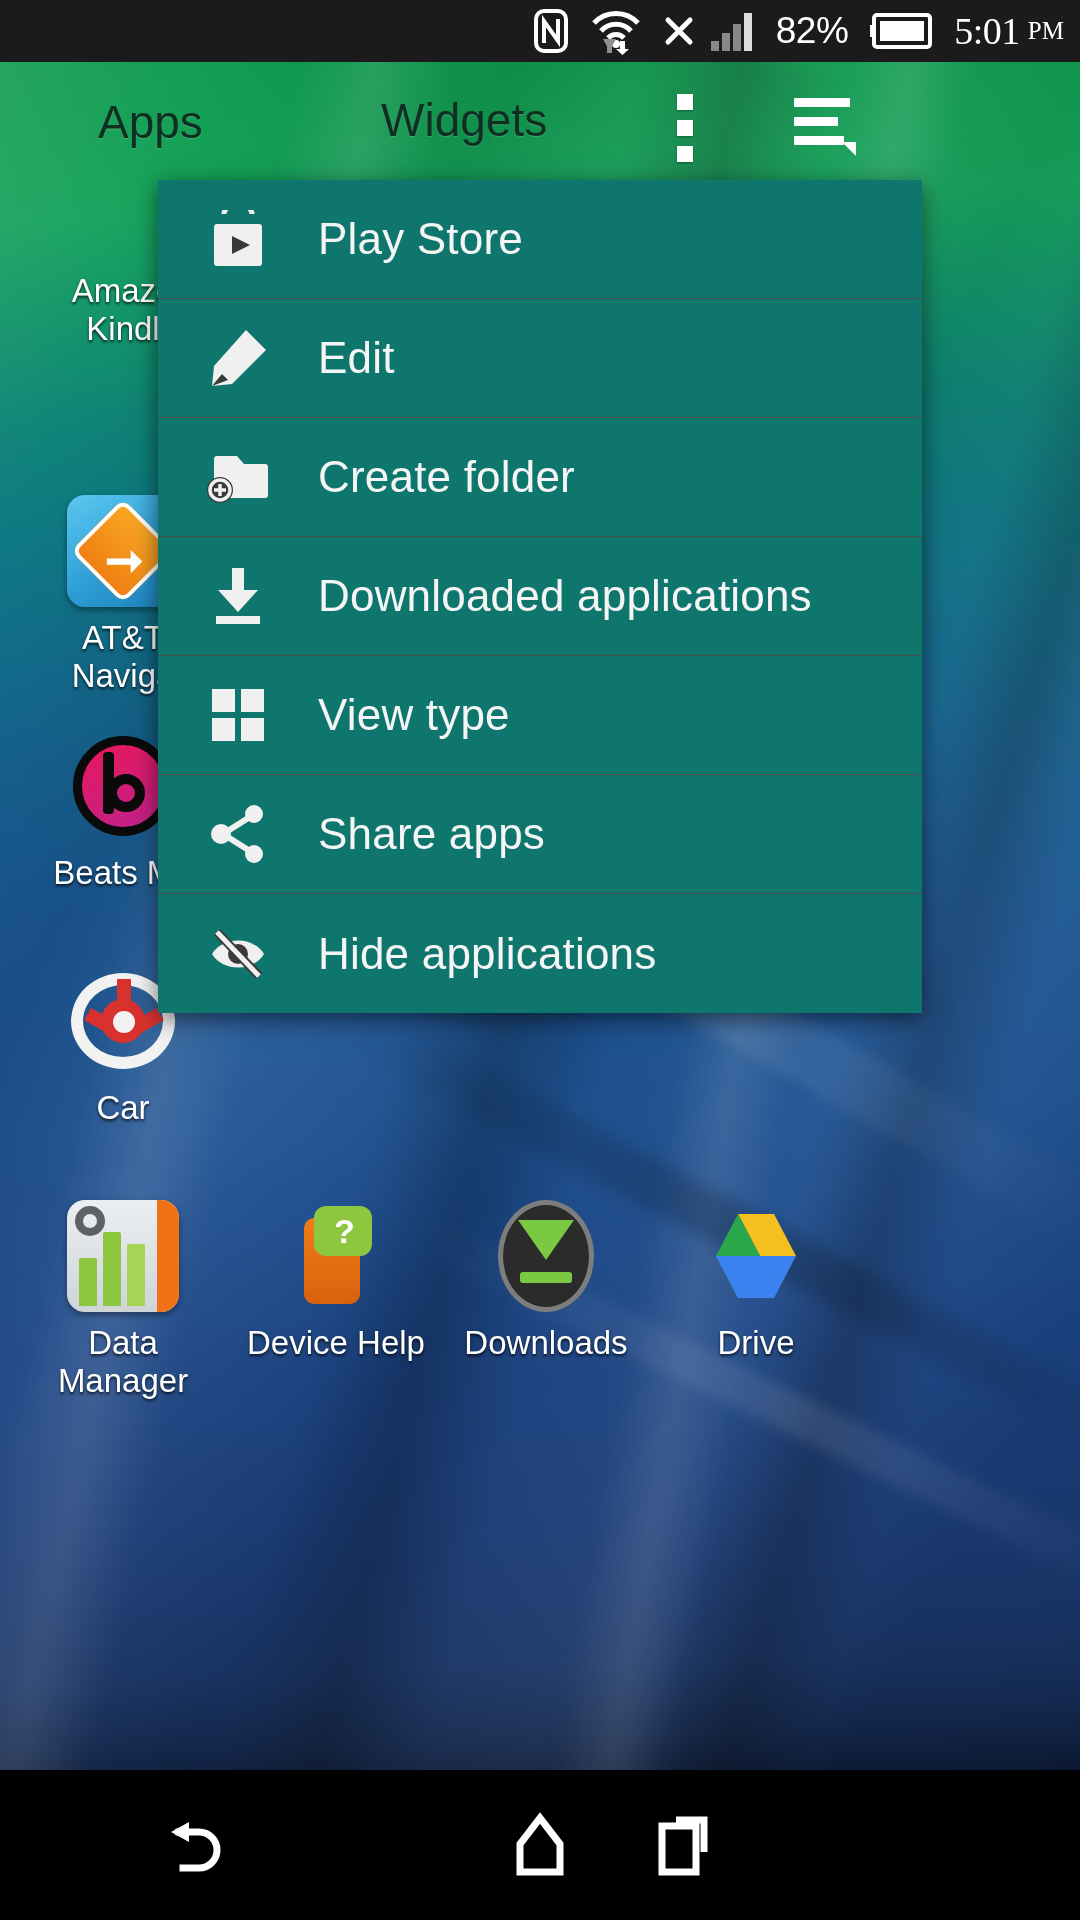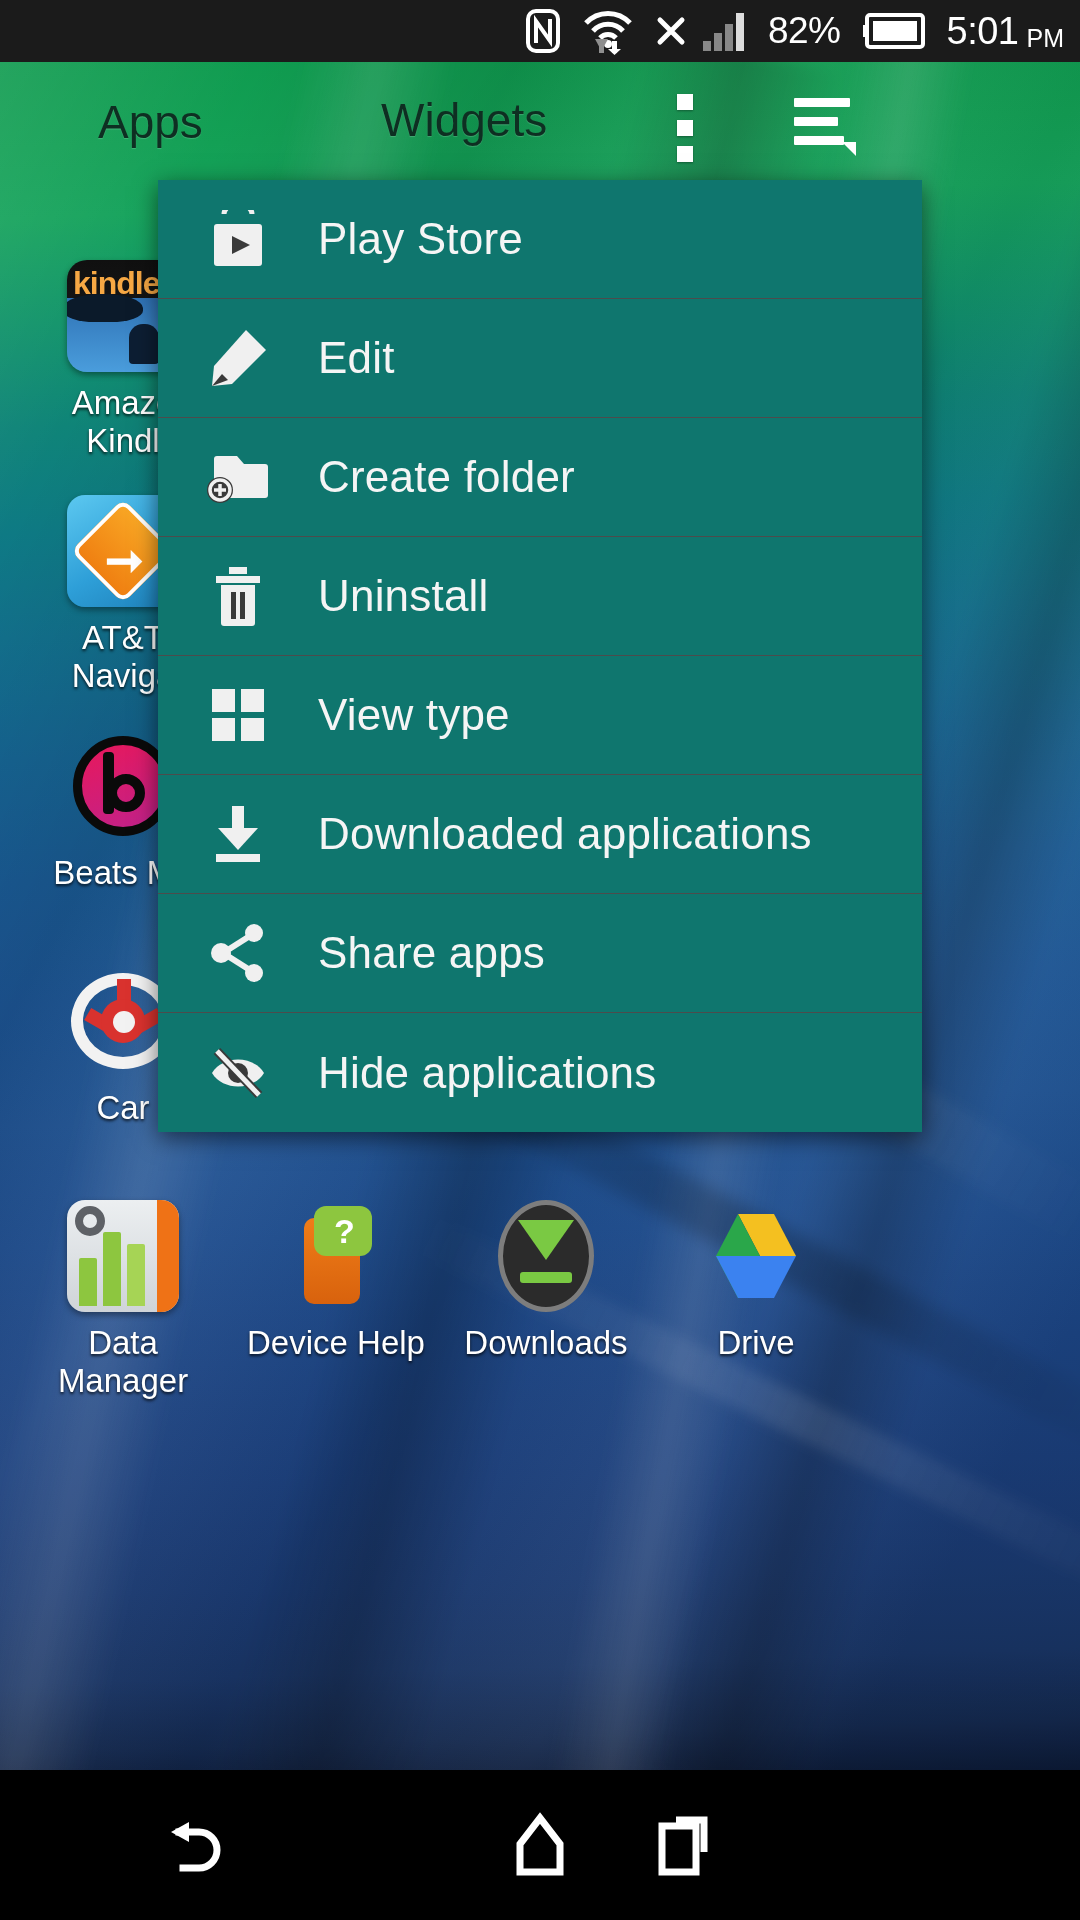--- a/index.html
+++ b/index.html
@@ -43,21 +43,21 @@
     padding-right:16px; gap:22px;
   }
   .sb-icon{ display:flex; align-items:center; justify-content:center; }
   .sb-battery-text{
     color:#fff; font-size:37px; letter-spacing:-0.5px; font-weight:400;
   }
   .sb-time{
     color:#fff; font-size:38px; letter-spacing:-0.5px;
   }
   .sb-ampm{ color:#fff; font-size:25px; margin-left:8px; }
-  .sb-time-wrap{ display:flex; align-items:flex-end; }
+  .sb-time-wrap{ display:flex; align-items:center;font-family:Liberation Serif, serif; }
 
   
   .header{
     position:absolute; left:0; top:62px; width:1080px; height:120px;
     display:flex; align-items:center;
   }
   .tab{
     color:#0e2f22; font-size:46px; font-weight:400;
     text-shadow:0 1px 1px rgba(255,255,255,0.18);
   }
@@ -163,25 +163,20 @@
   <div class="wall-streak" style="left:120px; top:-40px; width:150px; height:1800px; transform:rotate(12deg);"></div>
   <div class="wall-dark" style="left:430px; top:-40px; width:200px; height:1800px; transform:rotate(14deg);"></div>
   <div class="wall-streak" style="left:700px; top:-40px; width:120px; height:1800px; transform:rotate(10deg);"></div>
   <div class="wall-dark" style="left:880px; top:-40px; width:170px; height:1800px; transform:rotate(16deg);"></div>
   <div class="wall-streak" style="left:250px; top:900px; width:900px; height:60px; transform:rotate(30deg);"></div>
   <div class="wall-dark" style="left:300px; top:1150px; width:900px; height:48px; transform:rotate(28deg);"></div>
   <div class="wall-streak" style="left:380px; top:1330px; width:820px; height:40px; transform:rotate(26deg);"></div>
 </div>
 
 <div class="appcell" style="left:18px; top:260px;">
-  <div class="appicon ic-kindle">
-    <span class="ktext">kindle</span>
-      <span class="ktree"></span>
-      <span class="kperson"></span>
-  </div>
   <div class="applabel"><span>Amazo</span><br><span>Kindl</span></div>
 </div>
 
 <div class="appcell" style="left:18px; top:495px;">
   <div class="appicon ic-att">
     <span class="dia"></span>
       <span class="arr">➞</span>
   </div>
   <div class="applabel"><span>AT&amp;T</span><br><span>Naviga</span></div>
 </div>
@@ -345,54 +340,42 @@
       <svg width="62" height="54" viewBox="0 0 62 54">
         <path d="M10 6 h20 l7 8 h21 a3 3 0 0 1 3 3 v28 a3 3 0 0 1 -3 3 h-48 a3 3 0 0 1 -3 -3 v-36 a3 3 0 0 1 3 -3 z" fill="#f0f0f0"></path>
         <circle cx="13" cy="40" r="13" fill="#3a3a3a"></circle>
         <circle cx="13" cy="40" r="10" fill="none" stroke="#f0f0f0" stroke-width="3.5"></circle>
         <path d="M13 34 v12 M7 40 h12" stroke="#f0f0f0" stroke-width="3.5"></path>
       </svg>
     </span>
     <span class="menu-label">Create folder</span>
   </div>
 
-  <div class="menu-item">
-    <span class="menu-icon">
-      <svg width="48" height="62" viewBox="0 0 48 62">
-        <rect x="15" y="2" width="18" height="7" fill="#f0f0f0"></rect>
-        <rect x="2" y="11" width="44" height="7" fill="#f0f0f0"></rect>
-        <path d="M7 20 h34 v38 a3 3 0 0 1 -3 3 h-28 a3 3 0 0 1 -3 -3 z" fill="#f0f0f0"></path>
-        <rect x="17" y="27" width="5" height="27" fill="#3a3a3a"></rect>
-        <rect x="26" y="27" width="5" height="27" fill="#3a3a3a"></rect>
-      </svg>
-    </span>
-    <span class="menu-label">Uninstall</span>
+
+  <div class="menu-item">
+    <span class="menu-icon">
+      <svg width="56" height="60" viewBox="0 0 56 60">
+        <rect x="22" y="2" width="12" height="26" fill="#f0f0f0"></rect>
+        <polygon points="8,24 48,24 28,46" fill="#f0f0f0"></polygon>
+        <rect x="6" y="50" width="44" height="8" fill="#f0f0f0"></rect>
+      </svg>
+    </span>
+    <span class="menu-label">Downloaded applications</span>
   </div>
 
   <div class="menu-item">
     <span class="menu-icon">
       <svg width="54" height="54" viewBox="0 0 54 54">
         <rect x="1" y="1" width="23" height="23" fill="#f0f0f0"></rect>
         <rect x="30" y="1" width="23" height="23" fill="#f0f0f0"></rect>
         <rect x="1" y="30" width="23" height="23" fill="#f0f0f0"></rect>
         <rect x="30" y="30" width="23" height="23" fill="#f0f0f0"></rect>
       </svg>
     </span>
     <span class="menu-label">View type</span>
-  </div>
-
-  <div class="menu-item">
-    <span class="menu-icon">
-      <svg width="56" height="60" viewBox="0 0 56 60">
-        <rect x="22" y="2" width="12" height="26" fill="#f0f0f0"></rect>
-        <polygon points="8,24 48,24 28,46" fill="#f0f0f0"></polygon>
-        <rect x="6" y="50" width="44" height="8" fill="#f0f0f0"></rect>
-      </svg>
-    </span>
-    <span class="menu-label">Downloaded applications</span>
   </div>
 
   <div class="menu-item">
     <span class="menu-icon">
       <svg width="58" height="58" viewBox="0 0 58 58">
         <line x1="14" y1="29" x2="44" y2="10" stroke="#f0f0f0" stroke-width="6"></line>
         <line x1="14" y1="29" x2="44" y2="48" stroke="#f0f0f0" stroke-width="6"></line>
         <circle cx="12" cy="29" r="10" fill="#f0f0f0"></circle>
         <circle cx="45" cy="9" r="9" fill="#f0f0f0"></circle>
         <circle cx="45" cy="49" r="9" fill="#f0f0f0"></circle>

